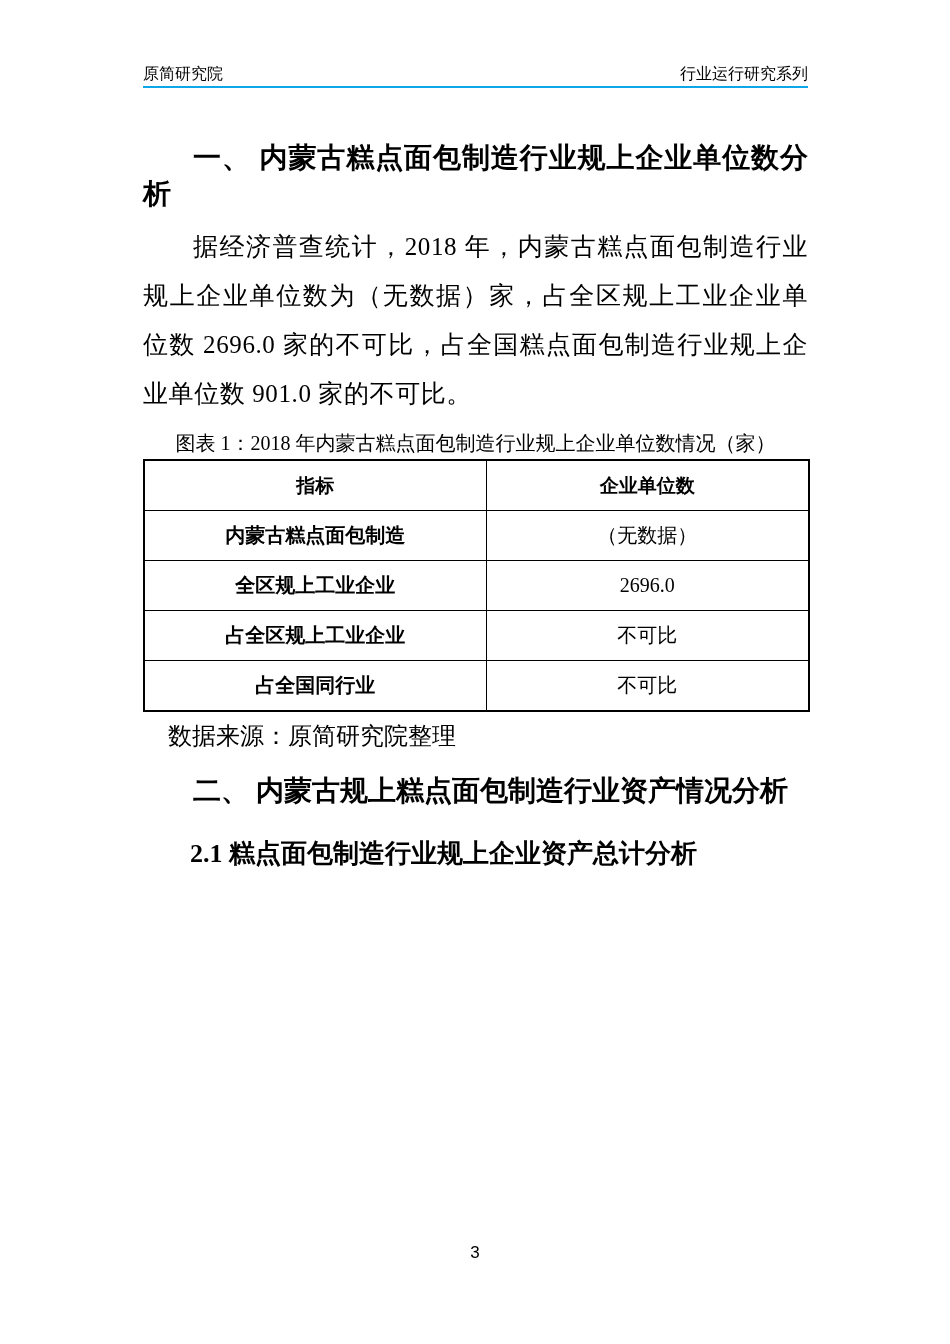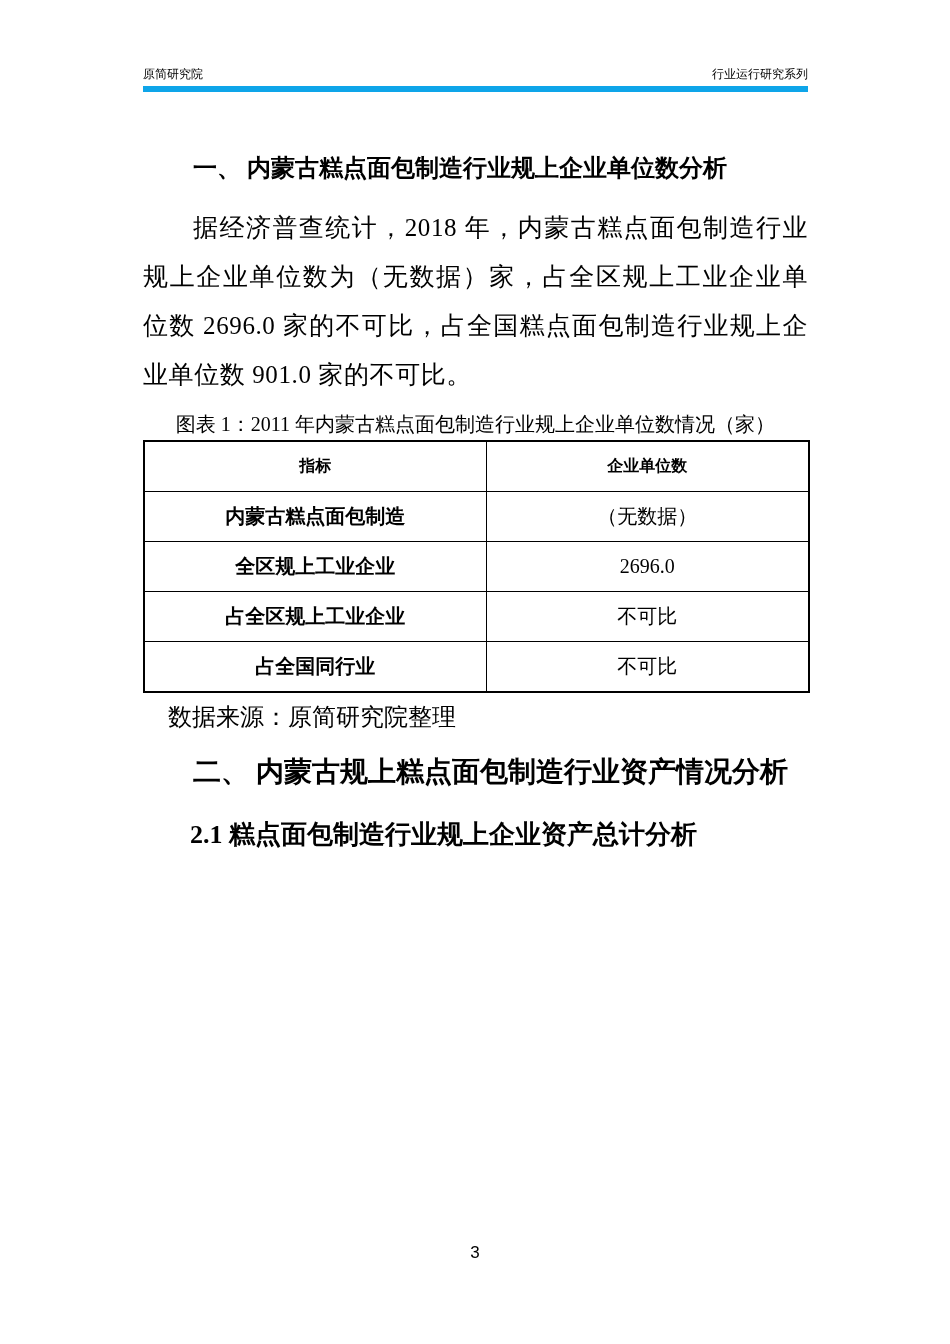--- a/index.html
+++ b/index.html
@@ -20,35 +20,35 @@
     left: 143px;
     top: 0;
     width: 665px;
   }
   
   .page-header {
     padding-top: 64px;
     display: flex;
     justify-content: space-between;
     align-items: flex-start;
-    border-bottom: 6px solid #0ea5e9;
+    border-bottom: 2px solid #0ea5e9;
     padding-bottom: 2px;
     font-family: "Liberation Sans", "DejaVu Sans", sans-serif;
-    font-size: 12px;
+    font-size: 16px;
     line-height: 20px;
   }
   
   .h1 {
     margin-top: 52px;
-    font-size: 24px;
-    line-height: 49px;
+    font-size: 28px;
+    line-height: 36px;
     font-weight: bold;
     text-align: justify;
     text-indent: 50px;
-    font-family: Liberation Serif, serif;
+    font-family: Liberation Sans, sans-serif;
   }
   .para {
     margin-top: 10px;
     font-size: 25px;
     line-height: 49px;
     letter-spacing: 0.6px;
     text-align: justify;
     text-indent: 50px;
   }
   .chart-caption {
@@ -69,21 +69,21 @@
     height: 49px;
     text-align: center;
     vertical-align: middle;
     padding: 0;
   }
   .col-indicator { width: 342px; }
   .col-value { width: 323px; }
   th.head-cell {
     font-family: Liberation Serif, serif;
     font-weight: bold;
-    font-size: 16px;
+    font-size: 19px;
   }
   td.indicator-cell {
     font-family: "Liberation Sans", "DejaVu Sans", sans-serif;
     font-weight: bold;
     font-size: 20px;
   }
   td.value-cell {
     font-family: "Liberation Serif", "DejaVu Serif", serif;
     font-size: 20px;
   }
@@ -127,21 +127,21 @@
 
   <div class="page-header">
     <span>原简研究院</span>
     <span>行业运行研究系列</span>
   </div>
 
   <div class="h1">一、 内蒙古糕点面包制造行业规上企业单位数分析</div>
 
   <div class="para">据经济普查统计，2018 年，内蒙古糕点面包制造行业规上企业单位数为（无数据）家，占全区规上工业企业单位数 2696.0 家的不可比，占全国糕点面包制造行业规上企业单位数 901.0 家的不可比。</div>
 
-  <div class="chart-caption">图表 1：2011 年内蒙古糕点面包制造行业规上企业单位数情况（家）</div>
+  <div class="chart-caption">图表 1：2018 年内蒙古糕点面包制造行业规上企业单位数情况（家）</div>
 
   <table class="data-table">
     <colgroup>
       <col class="col-indicator">
       <col class="col-value">
     </colgroup>
     <tbody>
       <tr>
         <th class="head-cell">指标</th>
         <th class="head-cell">企业单位数</th>

